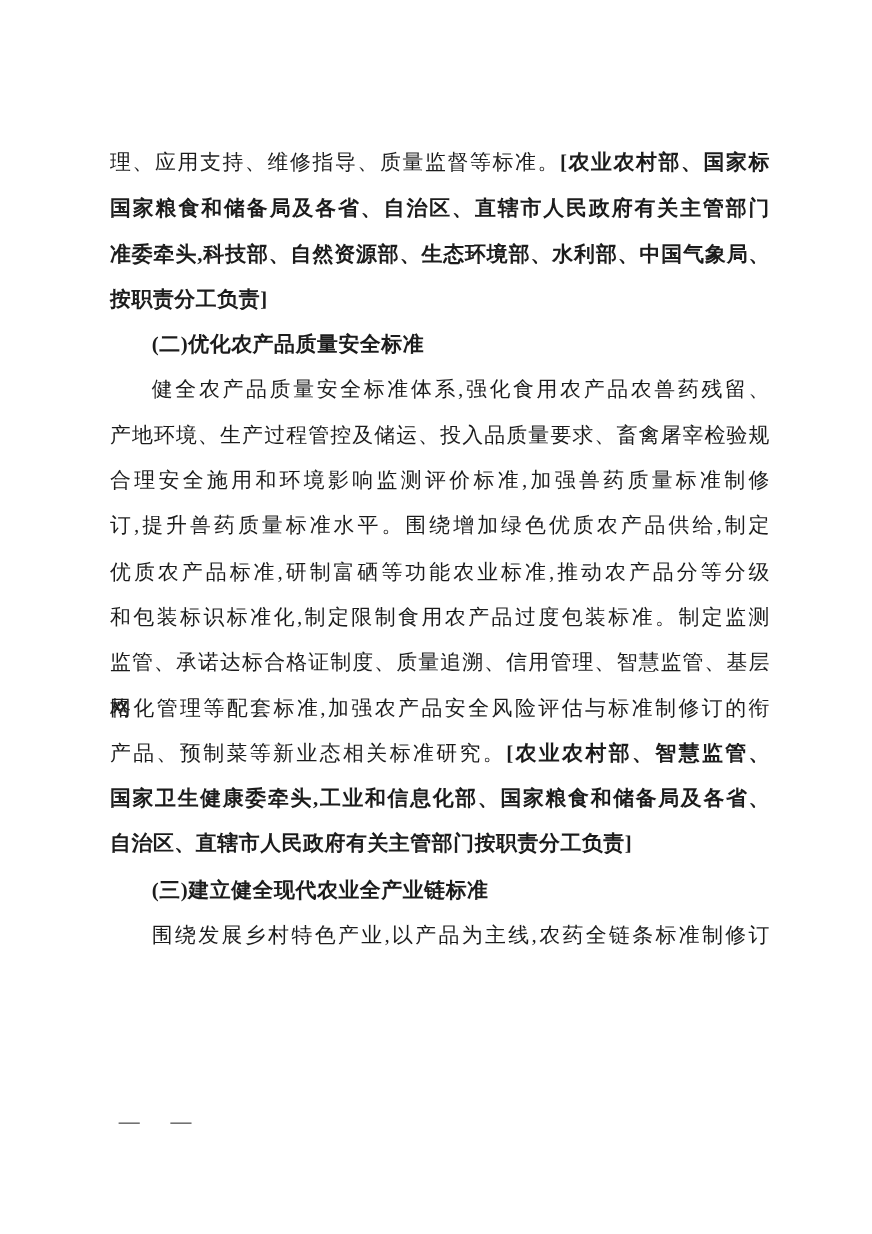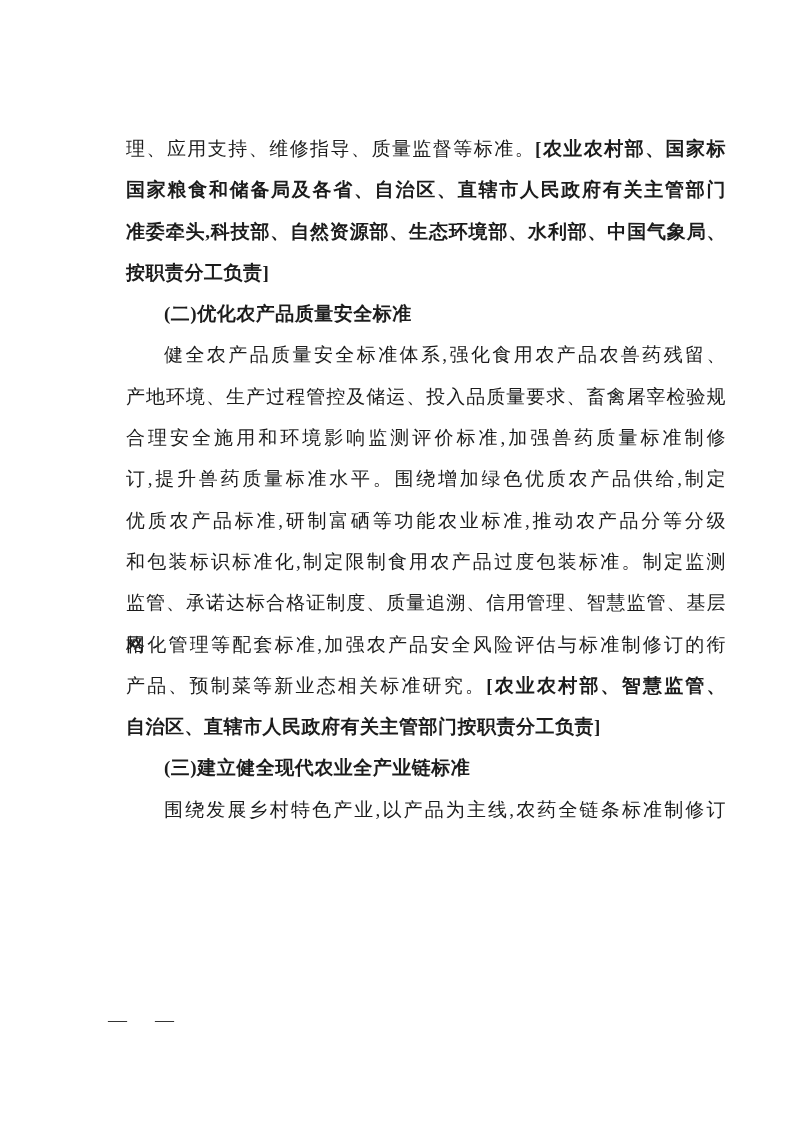--- a/index.html
+++ b/index.html
@@ -15,21 +15,20 @@
     overflow: hidden;
     font-family: "Liberation Serif", "DejaVu Serif", serif;
   }
   .doc-body {
     position: absolute;
     left: 100px;
     top: 128px;
     width: 600px;
     font-size: 19px;
     color: #1c1c1c;
-    margin-left: 26px;
   }
   .line {
     height: 41.3px;
     line-height: 41.3px;
     text-align: justify;
     text-align-last: left;
     letter-spacing: 0.5px;
   }
   .line.justify {
     text-align-last: justify;
@@ -70,20 +69,21 @@
       <div class="line indent"><span class="bold">(二)优化农产品质量安全标准</span></div>
       <div class="line justify indent"><span class="">健全农产品质量安全标准体系,强化食用农产品农兽药残留、</span></div>
       <div class="line justify"><span class="">产地环境、生产过程管控及储运、投入品质量要求、畜禽屠宰检验规</span></div>
       <div class="line justify"><span class="">合理安全施用和环境影响监测评价标准,加强兽药质量标准制修</span></div>
       <div class="line justify"><span class="">订,提升兽药质量标准水平。围绕增加绿色优质农产品供给,制定</span></div>
       <div class="line justify"><span class="">优质农产品标准,研制富硒等功能农业标准,推动农产品分等分级</span></div>
       <div class="line justify"><span class="">和包装标识标准化,制定限制食用农产品过度包装标准。制定监测</span></div>
       <div class="line justify"><span class="">监管、承诺达标合格证制度、质量追溯、信用管理、智慧监管、基层网</span></div>
       <div class="line justify"><span class="">格化管理等配套标准,加强农产品安全风险评估与标准制修订的衔</span></div>
       <div class="line justify"><span class="">产品、预制菜等新业态相关标准研究。</span><span class="bold">[农业农村部、智慧监管、</span></div>
+      <div class="line justify"><span class="bold">国家卫生健康委牵头,工业和信息化部、国家粮食和储备局及各省、</span></div>
       <div class="line"><span class="bold">自治区、直辖市人民政府有关主管部门按职责分工负责]</span></div>
       <div class="line indent"><span class="bold">(三)建立健全现代农业全产业链标准</span></div>
       <div class="line justify indent"><span class="">围绕发展乡村特色产业,以产品为主线,农药全链条标准制修订</span></div>
     </div>
 
   <div class="page-footer">
     <span class="dash dash-left">—</span><span class="dash dash-right">—</span>
   </div>
 
 </div>

